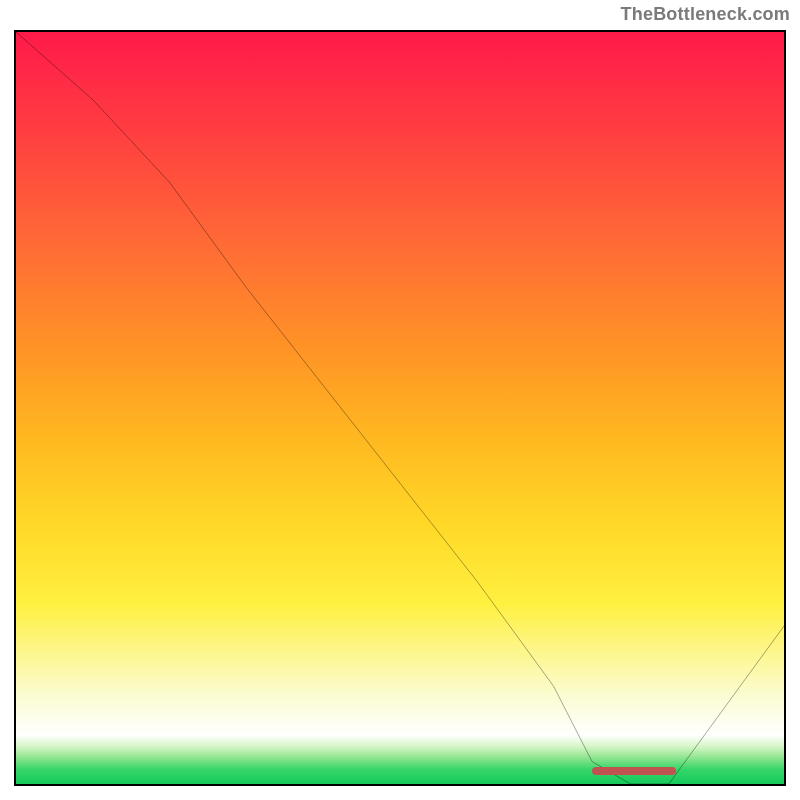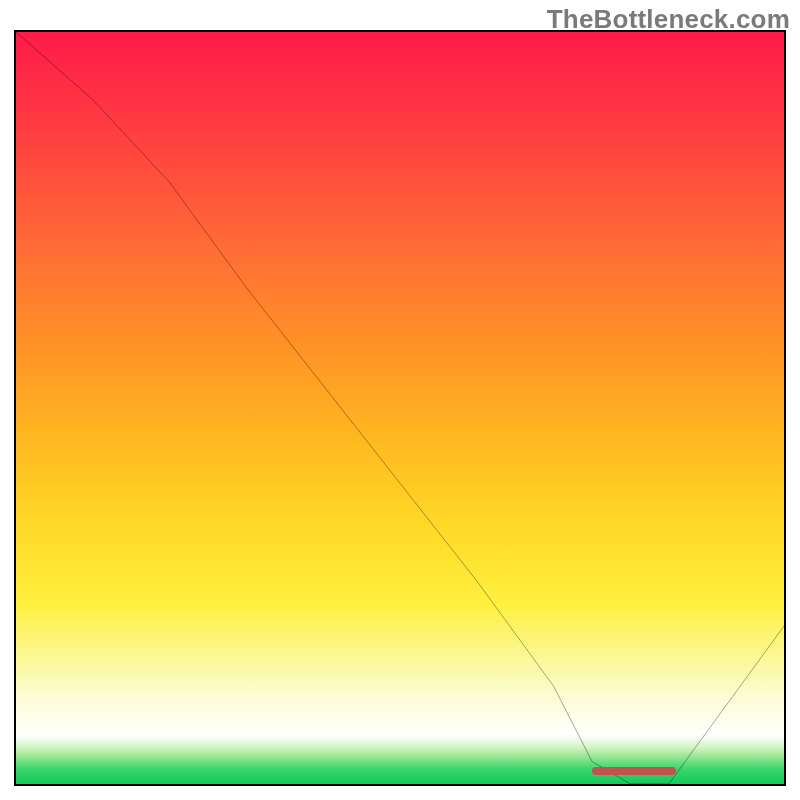--- a/index.html
+++ b/index.html
@@ -14,21 +14,21 @@
   .frame {
     position: relative;
     width: 800px;
     height: 800px;
     box-sizing: border-box;
   }
   .attribution {
     position: absolute;
     top: 4px;
     right: 10px;
-    font-size: 26px;
+    font-size: 18px;
     font-weight: 600;
     color: #7a7a7a;
     letter-spacing: 0.2px;
   }
   .plot {
     position: absolute;
     left: 14px;
     right: 14px;
     top: 30px;
     bottom: 14px;

